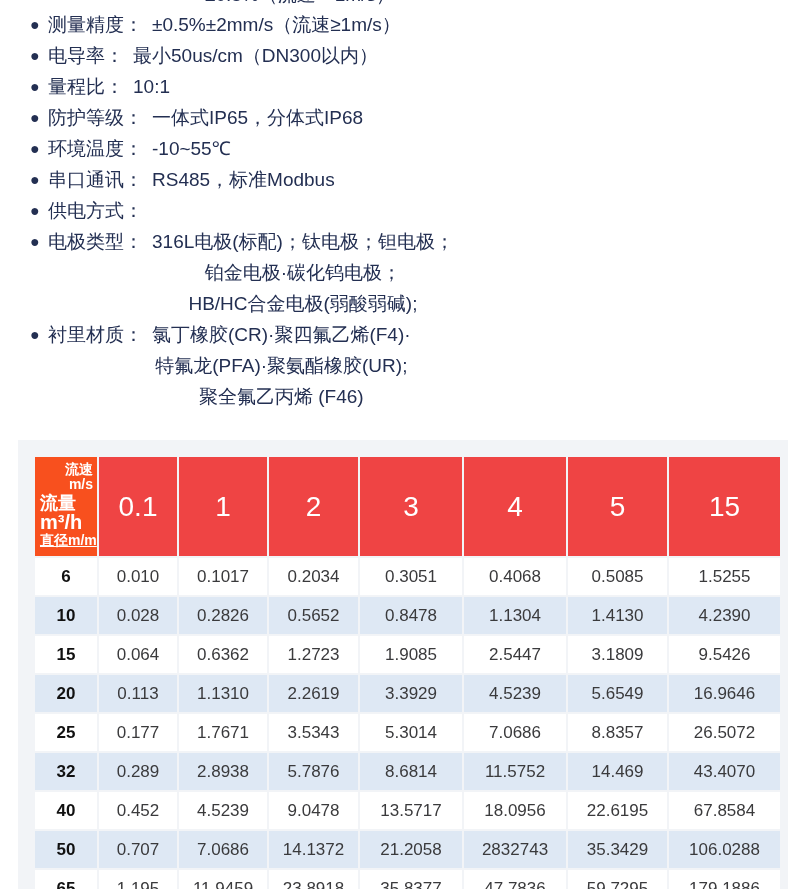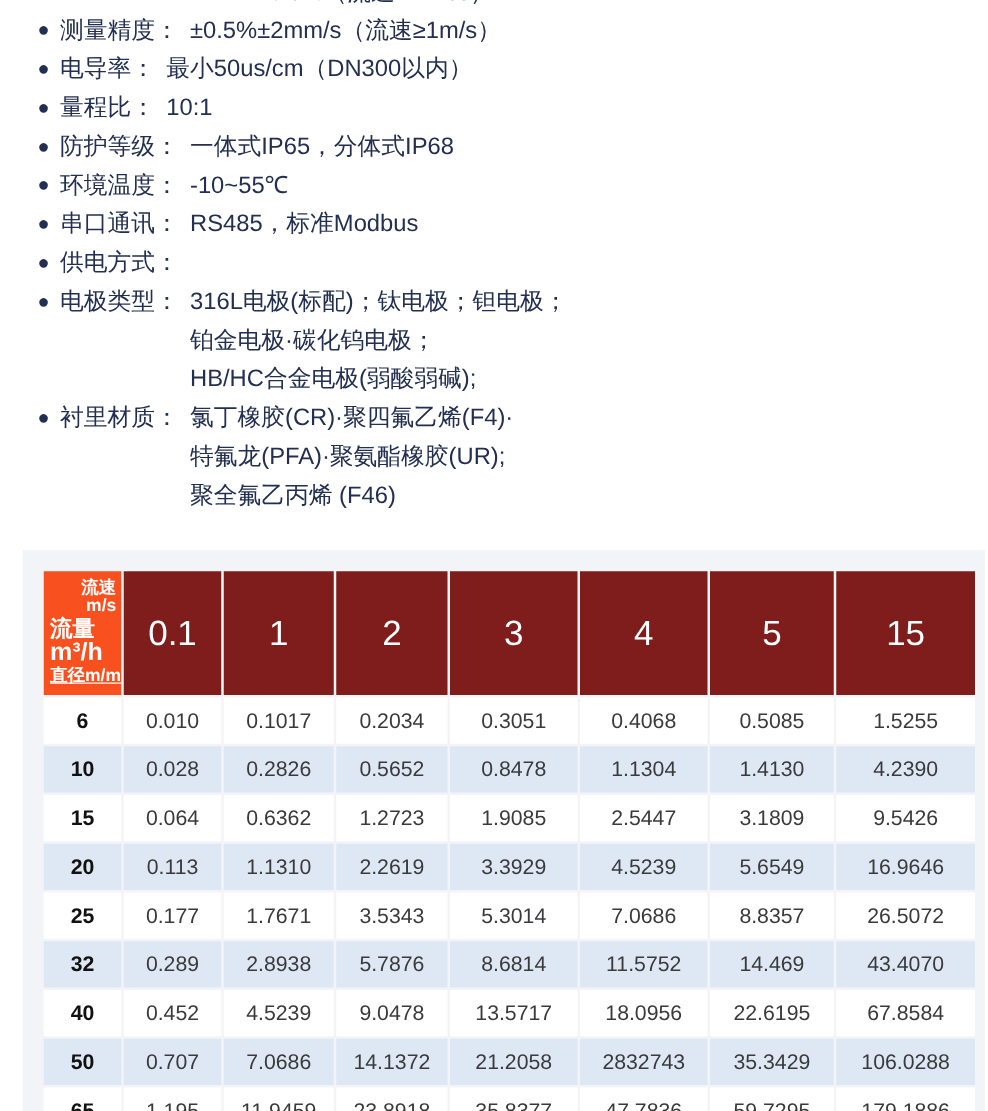--- a/index.html
+++ b/index.html
@@ -22,21 +22,21 @@
   .spec-list { padding: 9px 0 0 30px; }
   .spec-item {
     display: flex; align-items: flex-start;
     font-size: 19px; line-height: 31px; color: #232f52;
   }
   .bullet {
     width: 18px; flex: 0 0 18px;
     font-size: 16px; line-height: 31px; color: #232f52;
   }
   .spec-label { white-space: nowrap; }
-  .spec-value { margin-left: 9px; }
+  .spec-value { margin-left: 9px; text-align: center; }
   .spec-value div { line-height: 31px; white-space: nowrap; }
 
   
   .table-panel {
     position: absolute; left: 18px; top: 440px;
     width: 770px; height: 449px;
     background: #f2f4f7;
   }
   table.flow-table {
     margin: 15px 0 0 15px;
@@ -59,21 +59,21 @@
     position: absolute; top: 37px; left: 5px;
     font-size: 18px; line-height: 19px; text-align: left;
   }
   .corner-flow .unit { font-size: 20px; }
   .corner-diameter {
     position: absolute; bottom: 6px; left: 5px;
     font-size: 14px;
     text-decoration: underline;
   }
   th.vel {
-    background: #7f1d1d; color: #ffffff;
+    background: #ef4444; color: #ffffff;
     height: 99px; text-align: center; vertical-align: middle;
     font-size: 28px; font-weight: 500;
   }
   td {
     height: 37px; background: #ffffff;
     font-size: 17px; color: #3a3a3c;
     text-align: center; vertical-align: middle;
     overflow: hidden; white-space: nowrap;
   }
   td.diam { font-weight: bold; color: #111111; font-size: 17px; }

